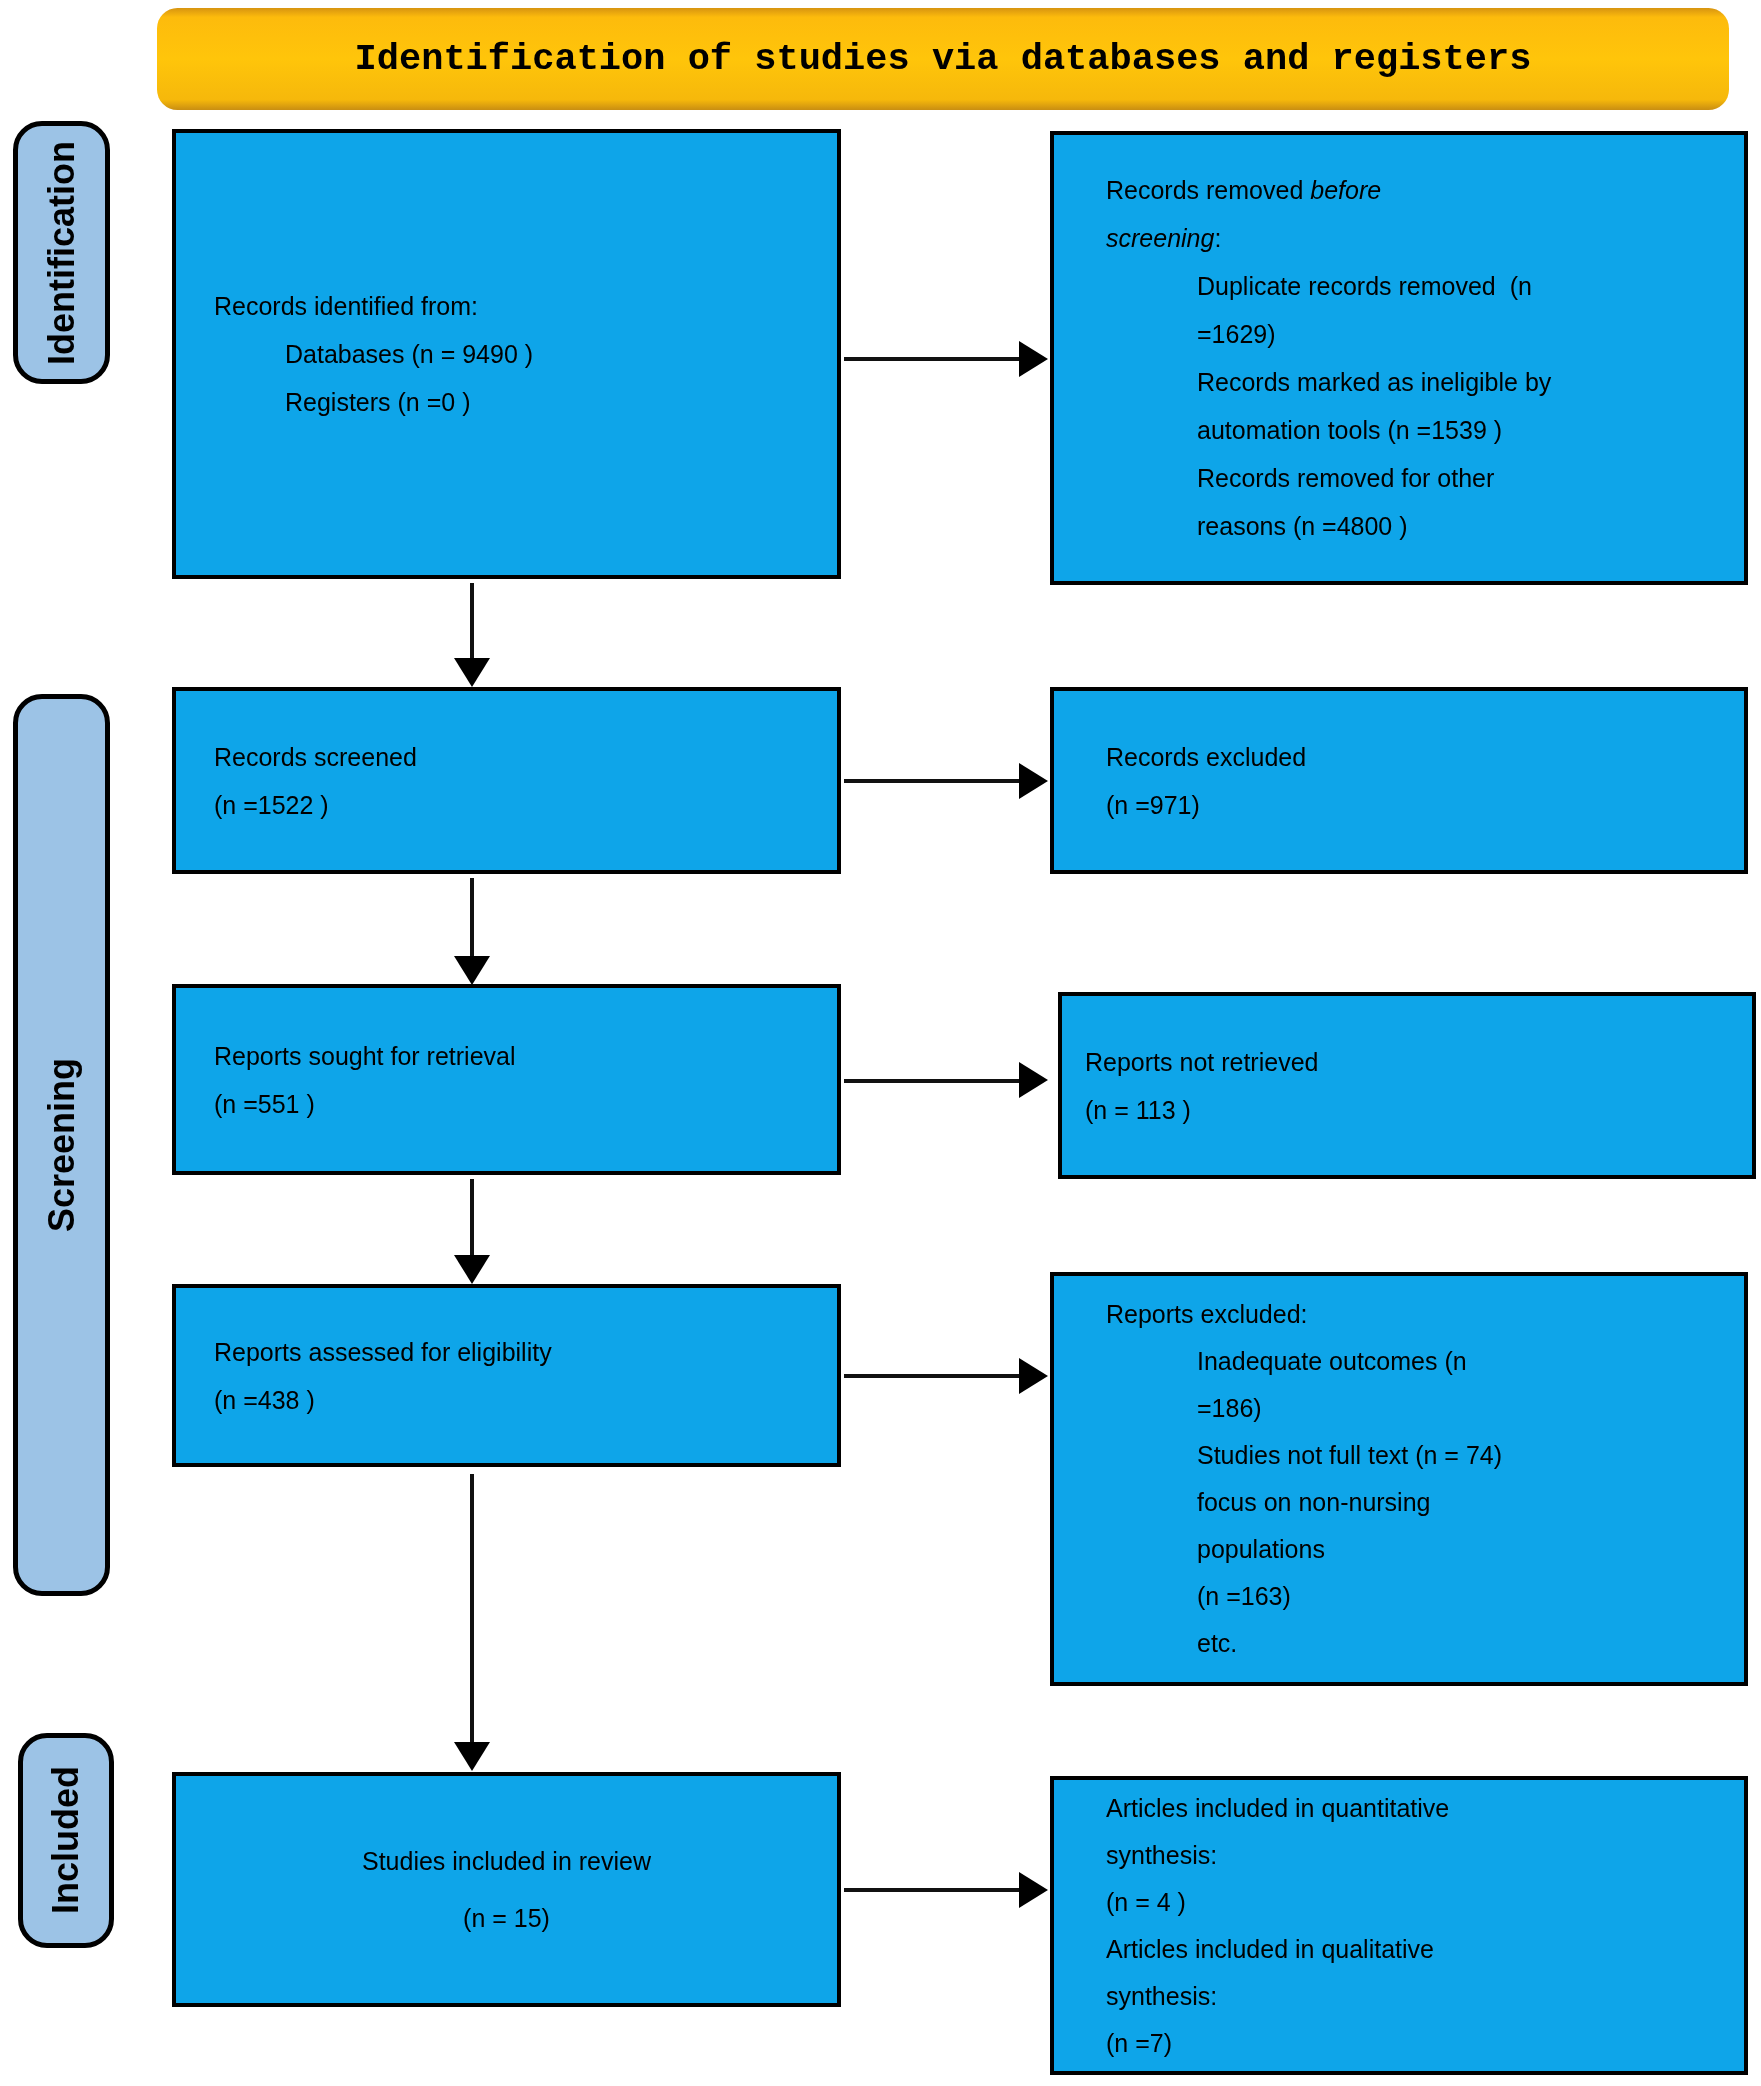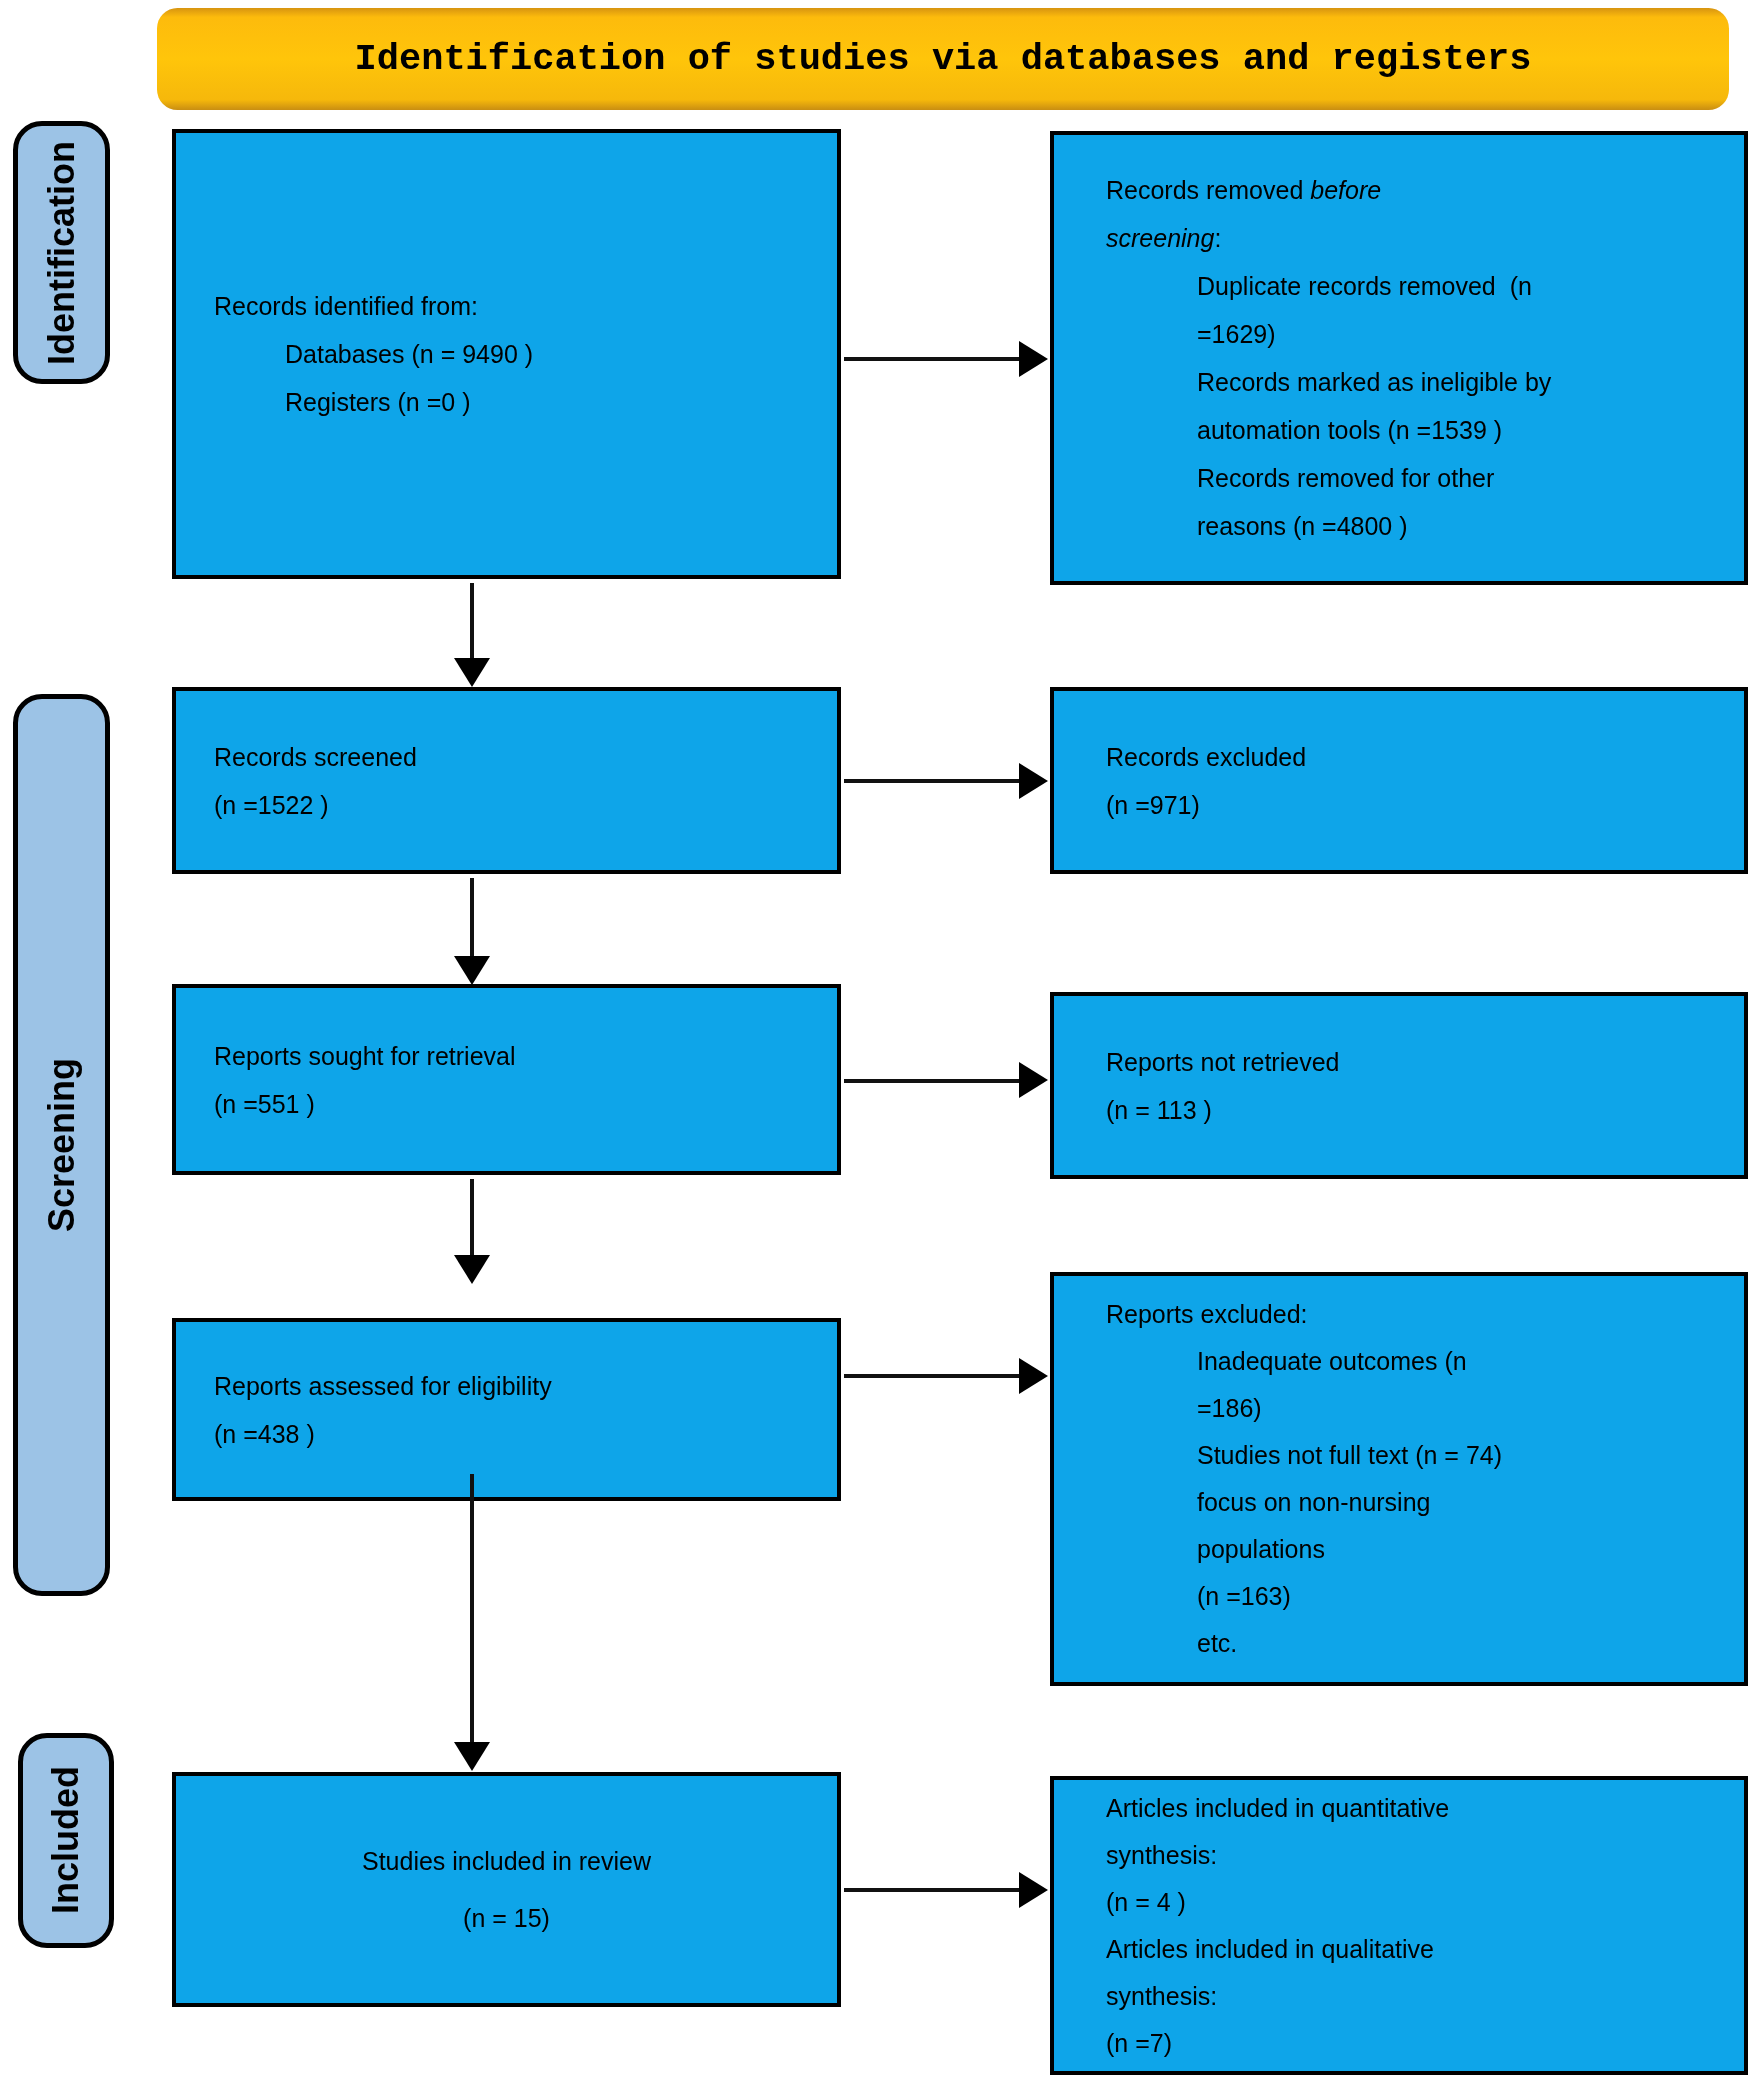--- a/index.html
+++ b/index.html
@@ -38,25 +38,25 @@
     box-sizing:border-box;
     display:flex;flex-direction:column;justify-content:center;
     font-size:25px;line-height:48px;
   }
   .box .ln{white-space:pre-wrap;}
   .lcol{left:172px;width:669px;}
   .rcol{left:1050px;width:698px;}
   .box.l1{top:129px;height:450px;padding-left:38px;padding-right:18px;}
   .box.l2{top:687px;height:187px;padding-left:38px;padding-right:18px;}
   .box.l3{top:984px;height:191px;padding-left:38px;padding-right:18px;}
-  .box.l4{top:1284px;height:183px;padding-left:38px;padding-right:18px;margin-top:34px;}
+  .box.l4{top:1284px;height:183px;padding-left:38px;padding-right:18px;}
   .box.l5{top:1772px;height:235px;text-align:center;line-height:57px;}
   .box.r1{top:131px;height:454px;padding-left:52px;padding-right:25px;}
   .box.r2{top:687px;height:187px;padding-left:52px;padding-right:25px;}
-  .box.r3{top:992px;height:187px;padding-left:52px;padding-right:25px;}
+  .box.r3{top:992px;height:187px;padding-left:23px;padding-right:25px;margin-left:8px;}
   .box.r4{top:1272px;height:414px;padding-left:52px;padding-right:25px;line-height:47px;}
   .box.r5{top:1776px;height:299px;padding-left:52px;padding-right:15px;line-height:47px;}
   .ind1{padding-left:71px;}
   .rcol .ind1{padding-left:91px;}
   .it{font-style:italic;}
   
   .vline{position:absolute;width:3.6px;background:#111;left:470px;}
   .vhead{
     position:absolute;left:454px;width:0;height:0;
     border-left:18px solid transparent;border-right:18px solid transparent;

